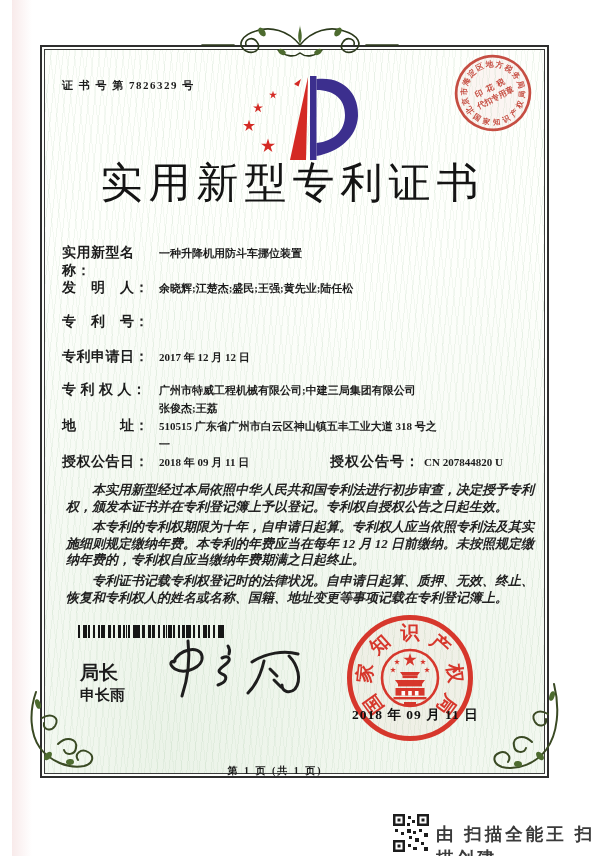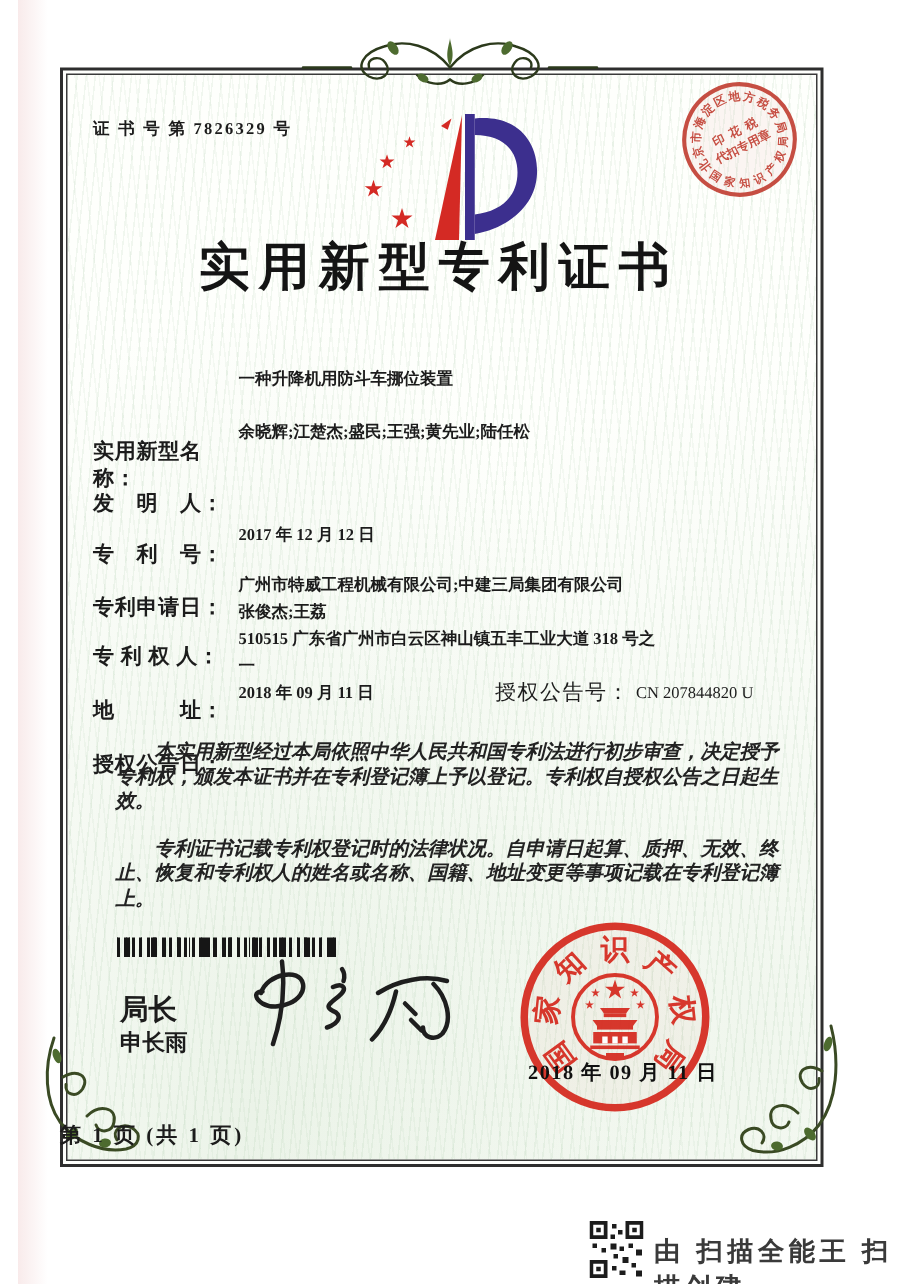--- a/index.html
+++ b/index.html
@@ -17,41 +17,41 @@
   .frame{left:40px;top:45px;width:505px;height:729px;border:2px solid #2e2e2e;background:#fefffc;}
   .frame-inner{position:absolute;inset:2px;border:1px solid #3a3a3a;}
   .guilloche{position:absolute;inset:3px;
     background-image:
       repeating-linear-gradient(96deg, rgba(150,190,150,.13) 0 1px, rgba(0,0,0,0) 1px 6px),
       repeating-linear-gradient(84deg, rgba(160,195,160,.10) 0 1px, rgba(0,0,0,0) 1px 8px),
       radial-gradient(ellipse at 25% 96%, rgba(190,215,185,.30), rgba(190,215,185,0) 55%),
       radial-gradient(ellipse at 90% 90%, rgba(190,215,185,.22), rgba(190,215,185,0) 50%);}
   .cert-no{left:62px;top:78px;font-size:11px;font-weight:700;letter-spacing:1.5px;}
   .logo{left:240px;top:70px;width:125px;height:114px;}
-  .title{left:40px;top:155px;width:505px;text-align:center;font-size:34px;font-weight:700;
+  .title{left:40px;top:155px;width:505px;text-align:center;font-size:42px;font-weight:400;
     letter-spacing:6px;color:#141414;}
   .tax-stamp{left:452px;top:52px;width:82px;height:82px;opacity:.92;}
   .row{left:62px;width:478px;font-size:14px;font-weight:700;display:flex;}
-  .flabel{display:inline-block;width:97px;flex:0 0 97px;letter-spacing:.5px;margin-top:48px;}
+  .flabel{display:inline-block;width:97px;flex:0 0 97px;letter-spacing:.5px;}
   .fvalue{display:inline-block;white-space:pre;font-size:11px;line-height:18px;}
-  .grant-cell{left:330px;font-size:14px;font-weight:400;display:flex;justify-content:space-between;}
+  .grant-cell{left:330px;font-size:14px;font-weight:700;display:flex;justify-content:space-between;}
   .grant-cell .glabel{margin-right:4px;letter-spacing:1px;}
   .paras{left:62px;top:478px;width:478px;font-size:13px;line-height:16.6px;font-style:italic;}
-  .paras p{margin:15px;text-indent:2em;font-weight:600;color:#222;}
+  .paras p{margin:4px;text-indent:2em;font-weight:600;color:#222;}
   .barcode{left:78px;top:625px;width:146px;height:13px;
     background-image:
       repeating-linear-gradient(90deg,#161616 0 2px, rgba(0,0,0,0) 2px 5px),
       repeating-linear-gradient(90deg,#161616 0 1px, rgba(0,0,0,0) 1px 8px),
       repeating-linear-gradient(90deg, rgba(0,0,0,0) 0 6px, #161616 6px 9px, rgba(0,0,0,0) 9px 17px);}
   .director-title{left:80px;top:660px;font-size:19px;font-weight:700;}
   .director-name{left:80px;top:686px;font-size:15px;font-weight:700;}
   .signature{left:158px;top:636px;width:178px;height:78px;}
   .seal{left:344px;top:612px;width:132px;height:132px;}
   .seal-date{left:352px;top:706px;font-size:13.5px;font-weight:700;letter-spacing:1px;color:#101010;}
-  .footer{left:40px;top:748px;width:470px;text-align:left;font-size:14px;font-weight:600;letter-spacing:2px;}
+  .footer{left:40px;top:764px;width:470px;text-align:center;font-size:10px;font-weight:600;letter-spacing:2px;}
   .ornament-top{left:200px;top:22px;width:200px;height:42px;}
   .corner-bl{left:26px;top:690px;width:100px;height:86px;}
   .corner-br{left:478px;top:680px;width:84px;height:98px;}
   .qr{left:393px;top:814px;width:36px;height:38px;}
   .watermark{left:436px;top:822px;font-size:17.5px;font-weight:600;letter-spacing:3px;color:#3a3a3a;
     font-family:"Liberation Sans","DejaVu Sans",sans-serif;}
   svg text{font-family:"Liberation Serif","DejaVu Serif",serif;}
 </style>
 </head>
 <body>
@@ -154,20 +154,21 @@
   <span class="flabel">授权公告日：</span>
   <span class="fvalue">2018 年 09 月 11 日</span>
 </div>
 <div class="abs grant-cell" style="top:453px">
   <span class="glabel">授权公告号：</span>
   <span class="fvalue">CN 207844820 U</span>
 </div>
 
 <div class="abs paras">
   <p>本实用新型经过本局依照中华人民共和国专利法进行初步审查，决定授予专利权，颁发本证书并在专利登记簿上予以登记。专利权自授权公告之日起生效。</p>
+  <p>本专利的专利权期限为十年，自申请日起算。专利权人应当依照专利法及其实施细则规定缴纳年费。本专利的年费应当在每年 12 月 12 日前缴纳。未按照规定缴纳年费的，专利权自应当缴纳年费期满之日起终止。</p>
   <p>专利证书记载专利权登记时的法律状况。自申请日起算、质押、无效、终止、恢复和专利权人的姓名或名称、国籍、地址变更等事项记载在专利登记簿上。</p>
 </div>
 
 <div class="abs barcode"></div>
 
 <div class="abs director-title">局长</div>
 <div class="abs director-name">申长雨</div>
 
 <svg class="abs signature" viewBox="0 0 178 78">
   <g stroke="#1e1e1e" stroke-width="3" fill="none" stroke-linecap="round" stroke-linejoin="round">

